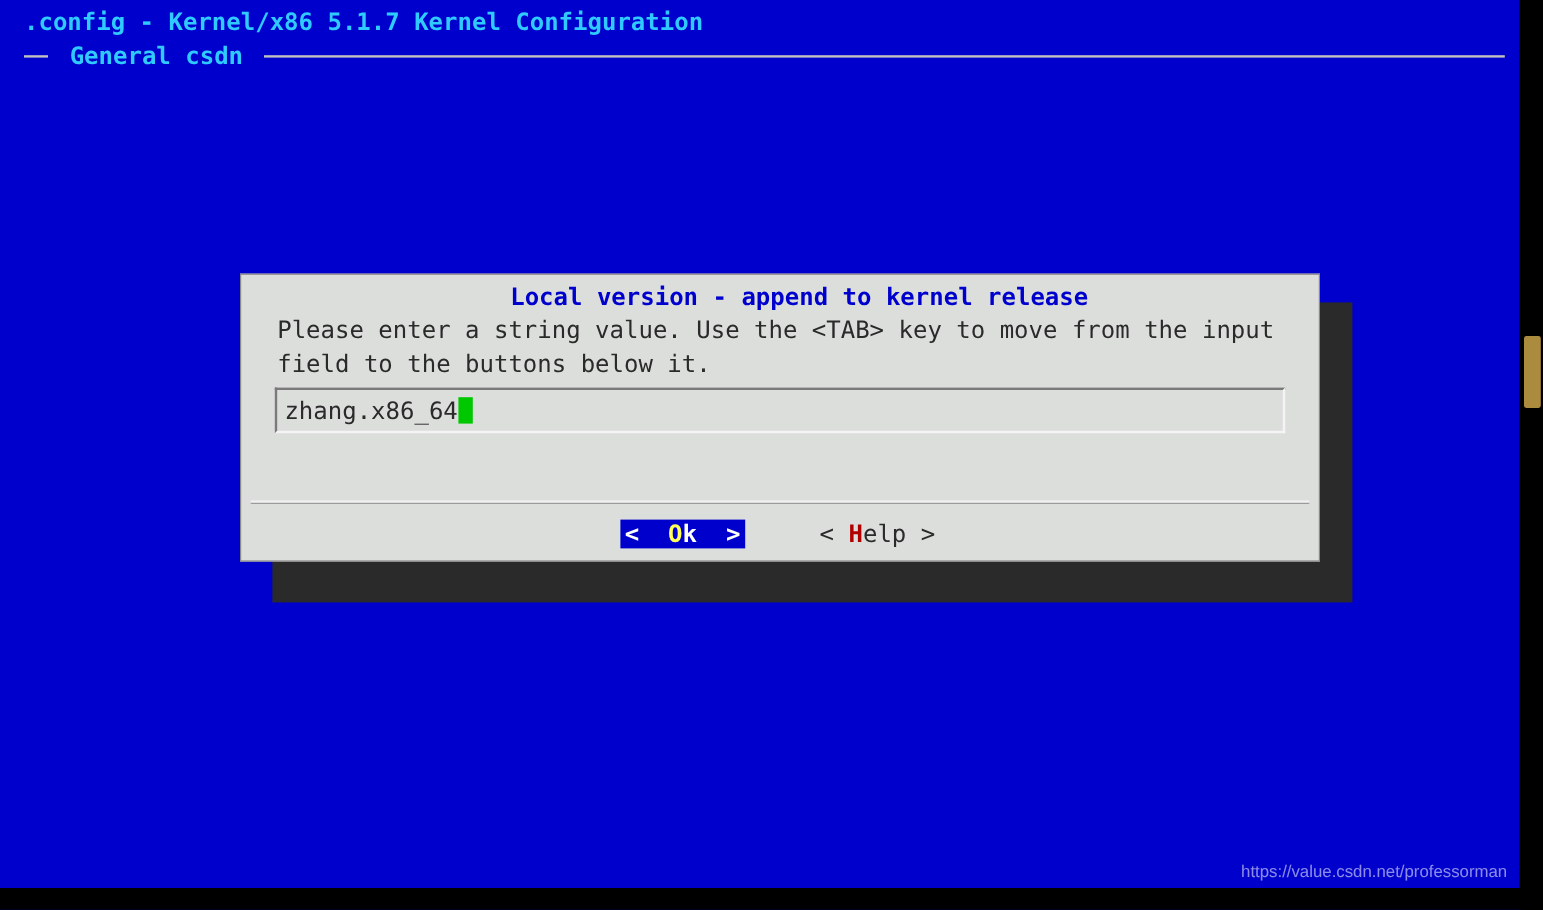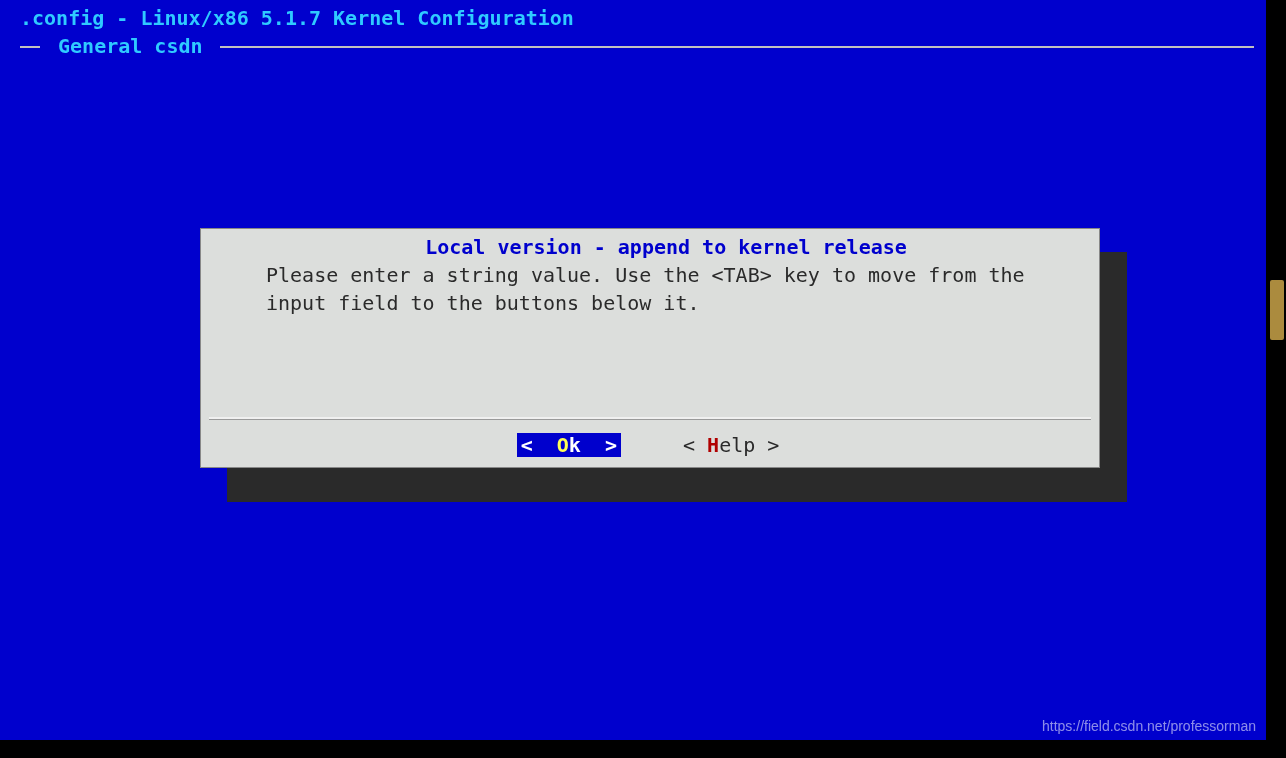--- a/index.html
+++ b/index.html
@@ -76,21 +76,20 @@
     font-weight: bold;
     padding-left: 32px;
   }
   .dialog-text {
     position: absolute;
     top: 32px;
     left: 30px; right: 30px;
     color: #2a2a2a;
     white-space: pre-wrap;
     line-height: 28px;
-    margin-left: 35px;
   }
   .input-wrap {
     position: absolute;
     top: 94px;
     left: 28px; right: 28px;
     height: 38px;
     background: #dcdedc;
     border-top: 2px solid #7a7a7a;
     border-left: 2px solid #7a7a7a;
     border-right: 2px solid #f4f4f4;
@@ -173,38 +172,42 @@
 </style>
 </head>
 <body>
 
 <div class="scroll-edge">
   <div class="scroll-thumb"></div>
 </div>
 
 <div class="screen">
 
-  <div class="top-title">.config - Linux/x86 5.1.7 Kernel Configuration</div>
+  <div class="top-title">.config - Kernel/x86 5.1.7 Kernel Configuration</div>
 
   <div class="section-line">
     <div class="dash-left"></div>
     <span class="label"> General csdn </span>
     <div class="dash-right"></div>
   </div>
 
   <div class="shadow-box"></div>
 
   <div class="dialog">
     <div class="dialog-title">Local version - append to kernel release</div>
     <div class="dialog-text">Please enter a string value. Use the &lt;TAB&gt; key to move from the input field to the buttons below it.</div>
 
+    <div class="input-wrap">
+      <span class="input-value">zhang.x86_64</span>
+        <span class="cursor"></span>
+    </div>
 
     <div class="button-sep"></div>
     <div class="button-sep2"></div>
 
     <div class="button-row">
       <span class="btn btn-ok"><span>&lt;  </span><span class="hot">O</span><span>k  &gt;</span></span>
       <span class="btn btn-help"><span>&lt; </span><span class="hot">H</span><span>elp &gt;</span></span>
     </div>
   </div>
 
-  <div class="watermark">https://field.csdn.net/professorman</div>
+  <div class="watermark">https://value.csdn.net/professorman</div>
 </div>
 
 </body></html>

